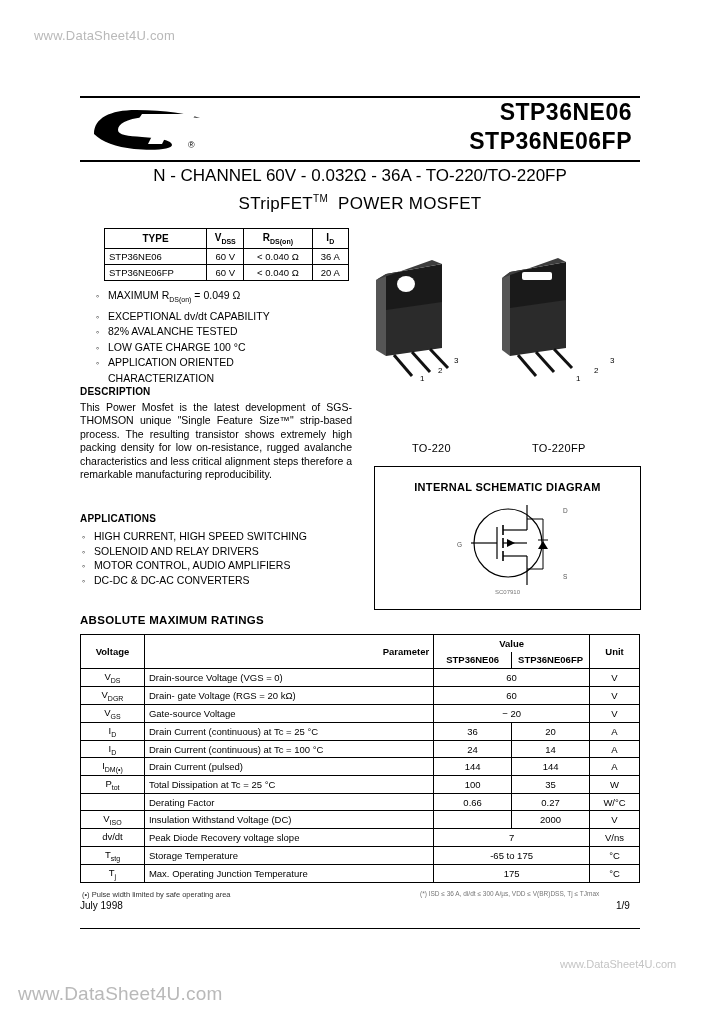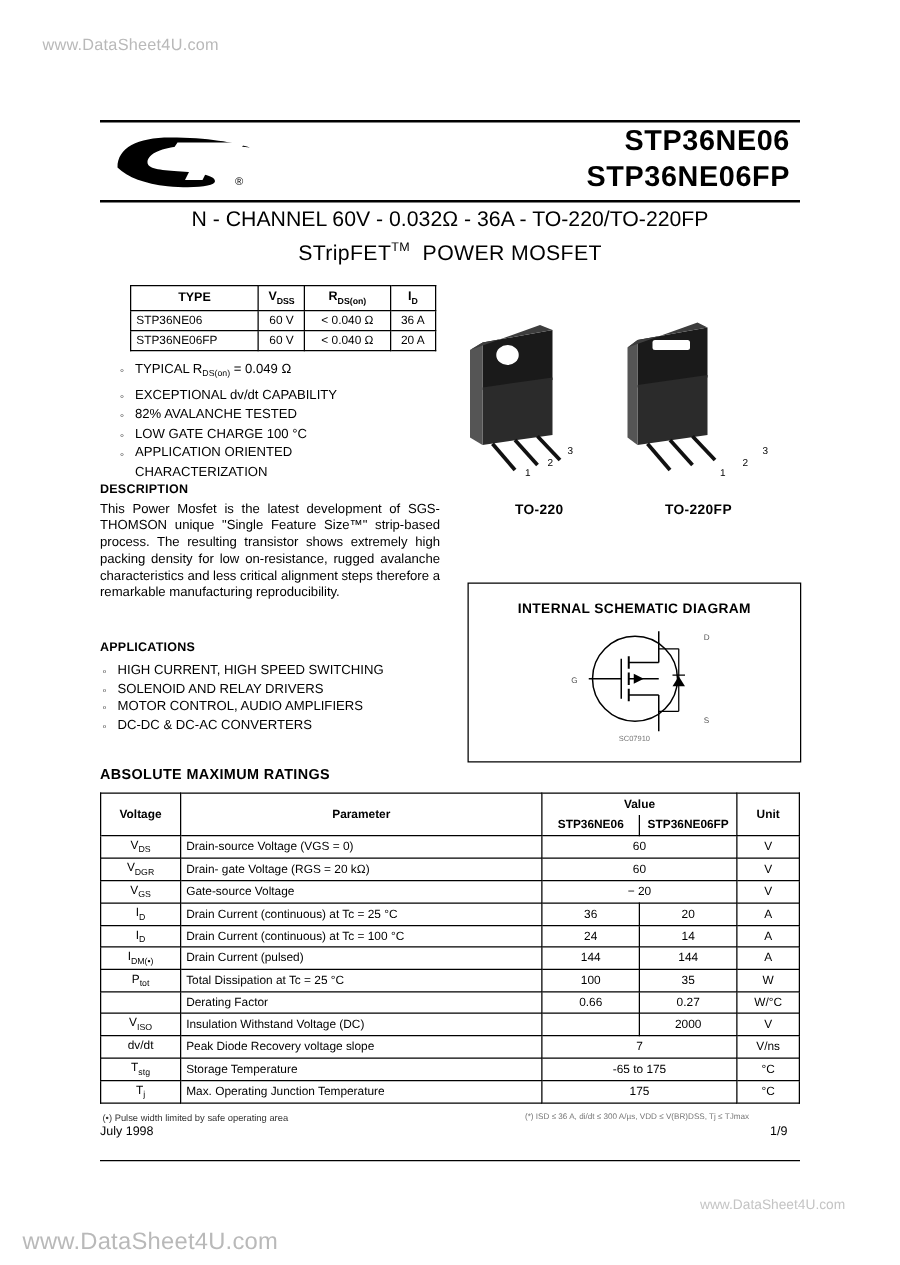--- a/index.html
+++ b/index.html
@@ -172,22 +172,23 @@
   .pkg-area {
     position: absolute;
     left: 372px;
     top: 252px;
     width: 268px;
     height: 170px;
   }
   .pkg-label {
     position: absolute;
     font-size: 11px;
-    font-weight: bold;
+    font-weight: normal;
     letter-spacing: 0.3px;
+    margin-top: 40px;
   }
   .pin-num {
     position: absolute;
     font-size: 8px;
   }
 
   
   .schem-box {
     position: absolute;
     left: 374px;
@@ -240,21 +241,21 @@
   .amr th, .amr td {
     border: 1px solid #000;
     padding: 2px 4px;
     height: 17px;
     box-sizing: border-box;
   }
   .amr th { font-weight: bold; }
   .amr .c { text-align: center; }
   .amr .l { text-align: left; margin-left: 12px; }
   .amr .sym { text-align: center; width: 64px; }
-  .amr .param { width: 290px; }
+  .amr .param { width: 290px; text-align: right; }
   .amr .v1, .amr .v2 { width: 78px; text-align: center; }
   .amr .unit { width: 50px; text-align: center; }
   .nb { border-bottom: none !important; }
 
   
   .fn {
     position: absolute;
     left: 82px;
     top: 890px;
     font-size: 7.5px;
@@ -336,21 +337,21 @@
         <td>60 V</td>
         <td>&lt; 0.040 Ω</td>
         <td>20 A</td>
       </tr>
     </tbody>
   </table>
 
   <div class="features">
     <div class="li">
       <span class="bt">◦</span>
-      <span>TYPICAL R</span><span class="sub">DS(on)</span><span> = 0.049 Ω</span>
+      <span>MAXIMUM R</span><span class="sub">DS(on)</span><span> = 0.049 Ω</span>
     </div>
     <div class="li">
       <span class="bt">◦</span>
       <span>EXCEPTIONAL dv/dt CAPABILITY</span>
     </div>
     <div class="li">
       <span class="bt">◦</span>
       <span>82% AVALANCHE TESTED</span>
     </div>
     <div class="li">

